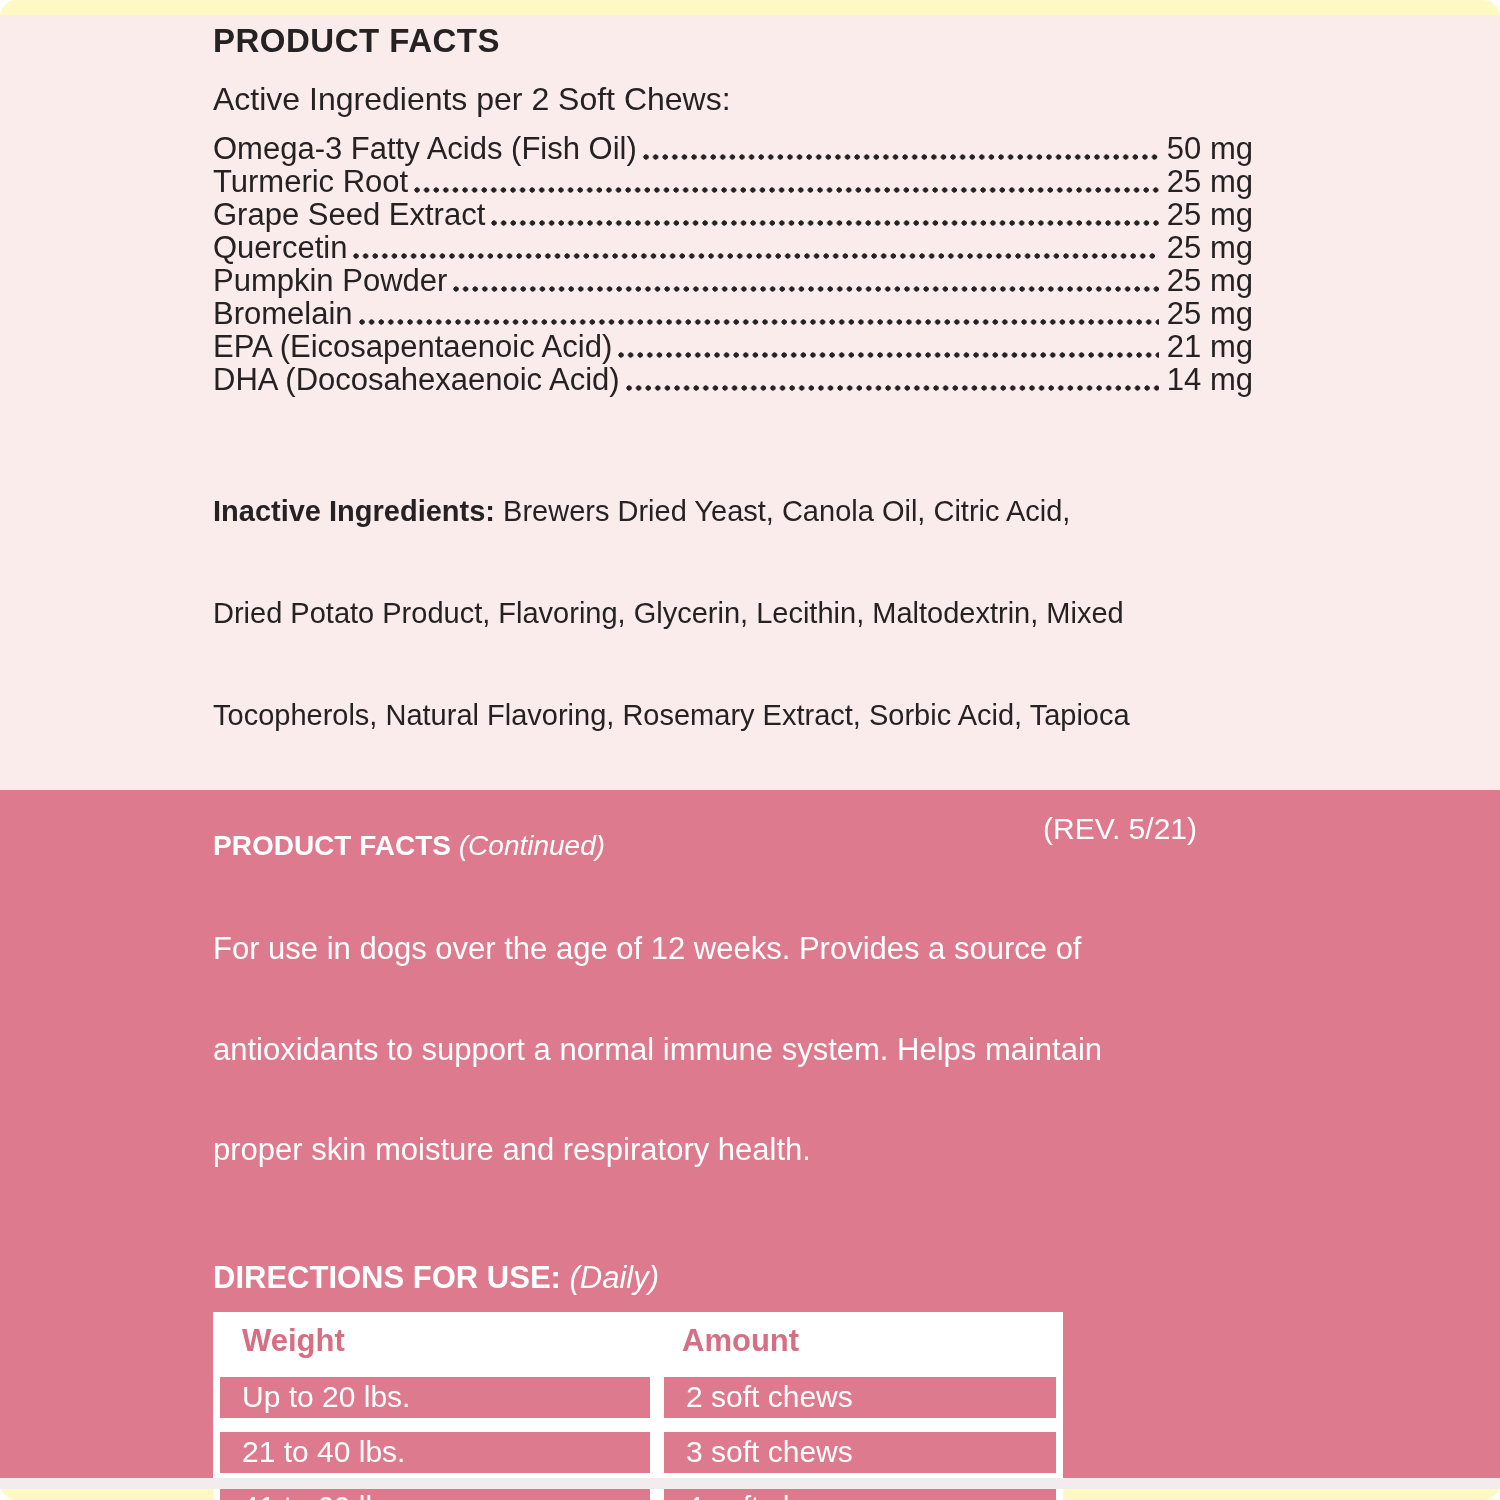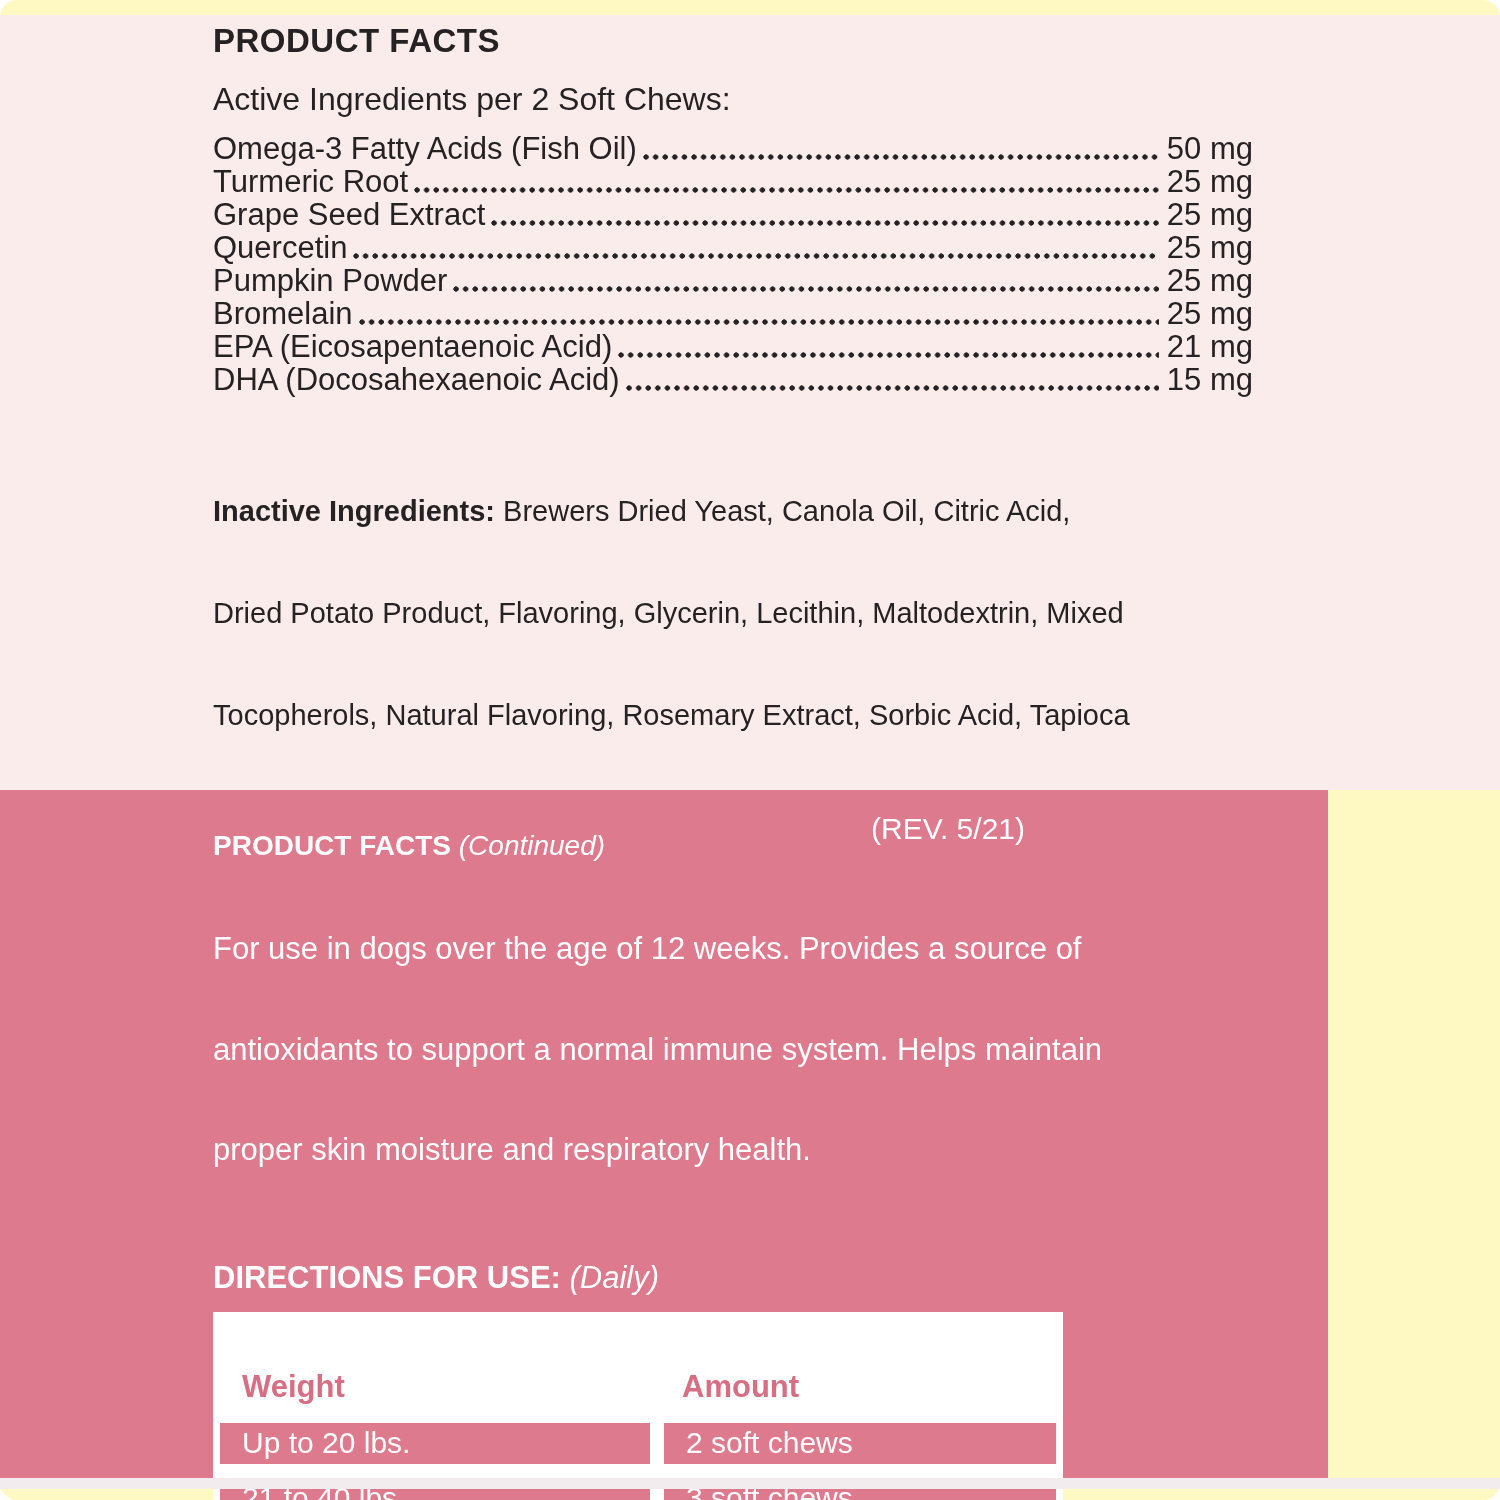--- a/index.html
+++ b/index.html
@@ -15,28 +15,28 @@
   .dots{flex:1;height:6px;margin:0 8px 5px 6px;
         background-image:radial-gradient(circle at 3px 3px,#262223 2.4px,transparent 2.9px);
         background-size:9.6px 6px;background-repeat:repeat-x;background-position:left bottom;}
   .para{white-space:pre;font-size:29px;line-height:34px;}
   .p-inactive{margin:30px 0 0 213px;}
   .b{font-weight:bold;}
   .rule1{margin:23px 0 0 213px;width:1064px;height:5px;background:#b2637a;}
   .p-cautions{margin:45px 0 0 213px;}
 
   
-  .sec-bot{position:absolute;left:0;top:790px;width:1328px;height:688px;background:#dd7a8e;color:#ffffff;}
+  .sec-bot{position:absolute;left:0;top:790px;width:1500px;height:688px;background:#dd7a8e;color:#ffffff;}
   .rev{position:absolute;top:22px;right:303px;font-size:30px;}
   .h1b{margin:40px 0 0 213px;font-size:28px;font-weight:bold;white-space:pre;}
   .it{font-style:italic;font-weight:normal;}
   .p-intro{margin:3px 0 0 213px;font-size:31px;line-height:33.5px;white-space:pre;}
   .h3{margin:26px 0 0 213px;font-size:31px;font-weight:bold;white-space:pre;}
   .dose-table{margin:16px 0 0 213px;width:850px;background:#ffffff;padding:7px;box-sizing:border-box;}
-  .thead{display:flex;height:44px;align-items:center;color:#d66e84;font-weight:bold;font-size:31px;column-gap:10px;margin-top:46px;}
+  .thead{display:flex;height:44px;align-items:center;color:#d66e84;font-weight:bold;font-size:31px;column-gap:10px;}
   .c1{width:430px;box-sizing:border-box;padding-left:22px;}
   .c2{flex:1;box-sizing:border-box;padding-left:22px;}
   .trow{display:flex;margin-top:14px;height:41px;column-gap:14px;}
   .td{background:#dd7a8e;color:#ffffff;display:flex;align-items:center;font-size:30px;}
   .strip{position:absolute;left:0;top:1478px;width:1500px;height:11px;background:#f3ecee;}
 </style>
 </head>
 <body>
 
 <div class="page">
@@ -77,21 +77,21 @@
         <span>25 mg</span>
       </div>
       <div class="ing-row">
         <span>EPA (Eicosapentaenoic Acid)</span>
         <span class="dots"></span>
         <span>21 mg</span>
       </div>
       <div class="ing-row">
         <span>DHA (Docosahexaenoic Acid)</span>
         <span class="dots"></span>
-        <span>15 mg</span>
+        <span>14 mg</span>
       </div>
     </div>
 
     <div class="para p-inactive">
       <div><span class="b">Inactive Ingredients:</span><span> Brewers Dried Yeast, Canola Oil, Citric Acid,</span></div>
       <div>Dried Potato Product, Flavoring, Glycerin, Lecithin, Maltodextrin, Mixed</div>
       <div>Tocopherols, Natural Flavoring, Rosemary Extract, Sorbic Acid, Tapioca</div>
       <div>Starch, Vegetable Oil, Water.</div>
     </div>
 

